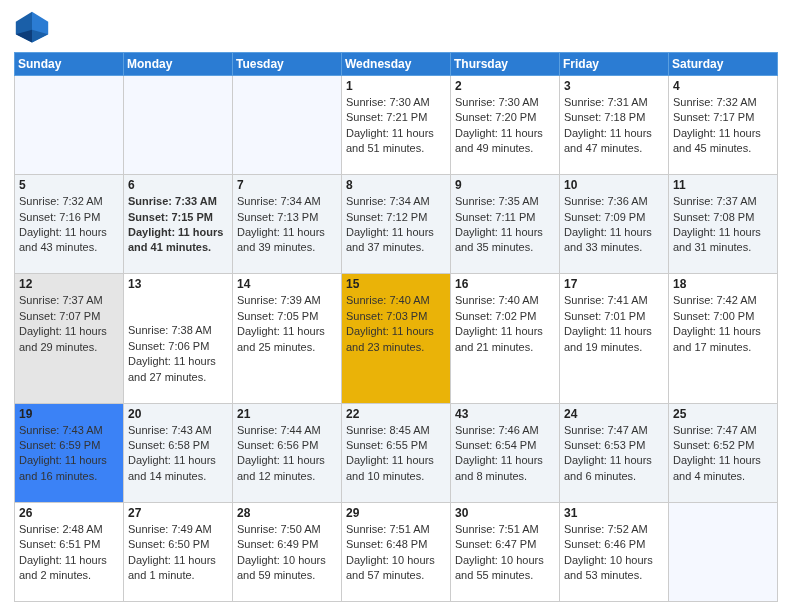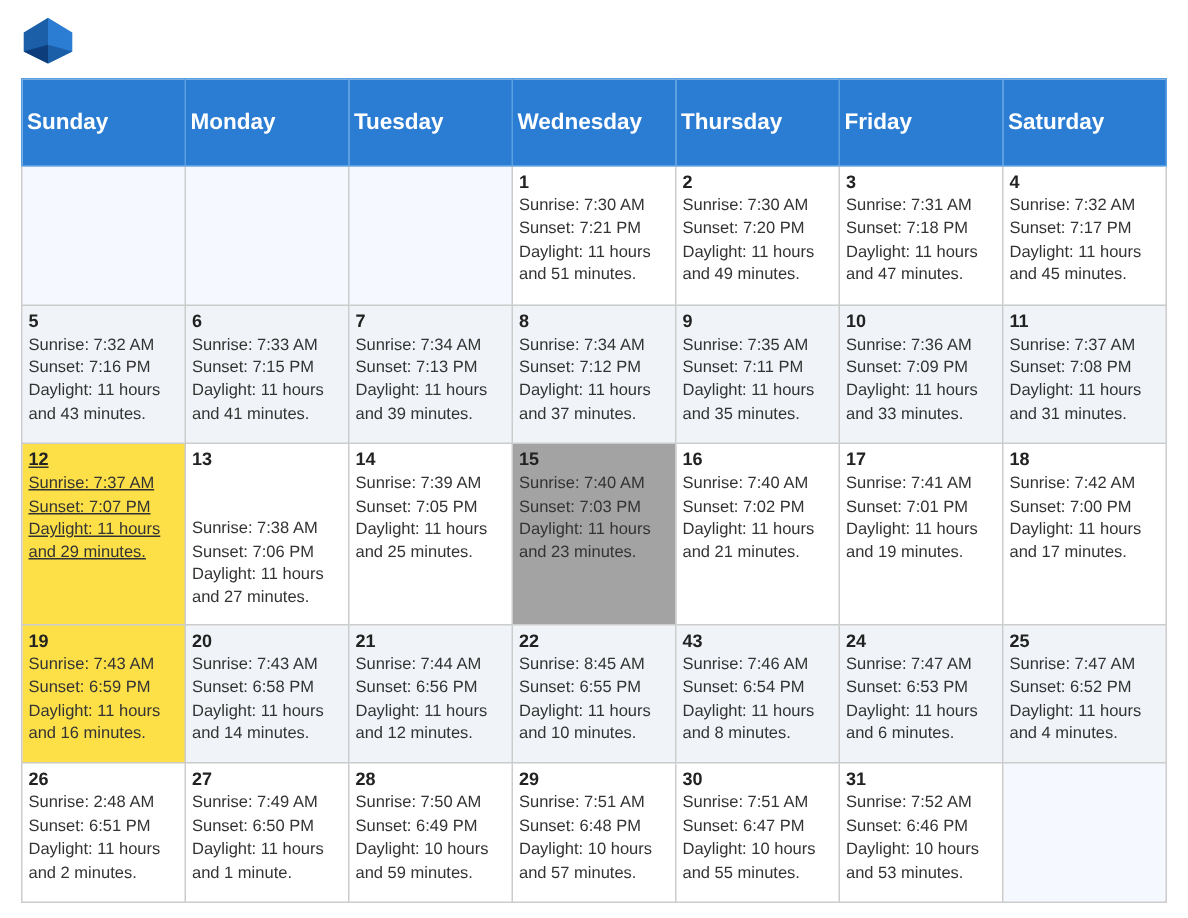--- a/index.html
+++ b/index.html
@@ -61,23 +61,23 @@
     }
     .calendar {
       flex: 1;
       border-collapse: collapse;
       width: 100%;
       table-layout: fixed;
     }
     .calendar th {
       background: #2b7cd3;
       color: #fff;
-      font-size: 15px;
+      font-size: 12px;
       font-weight: bold;
-      padding: 20px 3px;
+      padding: 4px 3px;
       text-align: left;
       border: 1px solid #5a9fe0;
     }
     .calendar td {
       border: 1px solid #ccc;
       vertical-align: top;
       padding: 3px 4px;
       font-size: 9.5px;
       color: #333;
       height: 88px;
@@ -176,21 +176,21 @@
         <tr class="week-row">
           <td style="background: rgb(240, 244, 248);">
             <div class="day-num">5</div>
             <div class="day-info" style="white-space: pre-line;">Sunrise: 7:32 AM
 Sunset: 7:16 PM
 Daylight: 11 hours
 and 43 minutes.</div>
           </td>
           <td style="background: rgb(240, 244, 248);">
             <div class="day-num">6</div>
-            <div class="day-info" style="white-space: pre-line;">Sunrise: 7:33 AM
+            <div class="day-info" style="white-space: pre-line; font-weight: bold;">Sunrise: 7:33 AM
 Sunset: 7:15 PM
 Daylight: 11 hours
 and 41 minutes.</div>
           </td>
           <td style="background: rgb(240, 244, 248);">
             <div class="day-num">7</div>
             <div class="day-info" style="white-space: pre-line;">Sunrise: 7:34 AM
 Sunset: 7:13 PM
 Daylight: 11 hours
 and 39 minutes.</div>
@@ -218,42 +218,42 @@
           </td>
           <td style="background: rgb(240, 244, 248);">
             <div class="day-num">11</div>
             <div class="day-info" style="white-space: pre-line;">Sunrise: 7:37 AM
 Sunset: 7:08 PM
 Daylight: 11 hours
 and 31 minutes.</div>
           </td>
         </tr>
         <tr class="week-row">
-          <td style="background: #fde047; text-decoration: underline;">
+          <td style="background: #e5e5e5;">
             <div class="day-num">12</div>
             <div class="day-info" style="white-space: pre-line;">Sunrise: 7:37 AM
 Sunset: 7:07 PM
 Daylight: 11 hours
 and 29 minutes.</div>
           </td>
           <td style="background: rgb(255, 255, 255);">
             <div class="day-num">13</div>
             <div class="day-info" style="white-space: pre-line; margin-top: 32px;">Sunrise: 7:38 AM
 Sunset: 7:06 PM
 Daylight: 11 hours
 and 27 minutes.</div>
           </td>
           <td style="background: rgb(255, 255, 255);">
             <div class="day-num">14</div>
             <div class="day-info" style="white-space: pre-line;">Sunrise: 7:39 AM
 Sunset: 7:05 PM
 Daylight: 11 hours
 and 25 minutes.</div>
           </td>
-          <td style="background: #a3a3a3;">
+          <td style="background: #eab308;">
             <div class="day-num">15</div>
             <div class="day-info" style="white-space: pre-line;">Sunrise: 7:40 AM
 Sunset: 7:03 PM
 Daylight: 11 hours
 and 23 minutes.</div>
           </td>
           <td style="background: rgb(255, 255, 255);">
             <div class="day-num">16</div>
             <div class="day-info" style="white-space: pre-line;">Sunrise: 7:40 AM
 Sunset: 7:02 PM
@@ -269,21 +269,21 @@
           </td>
           <td style="background: rgb(255, 255, 255);">
             <div class="day-num">18</div>
             <div class="day-info" style="white-space: pre-line;">Sunrise: 7:42 AM
 Sunset: 7:00 PM
 Daylight: 11 hours
 and 17 minutes.</div>
           </td>
         </tr>
         <tr class="week-row">
-          <td style="background: #fde047;">
+          <td style="background: #3b82f6;">
             <div class="day-num">19</div>
             <div class="day-info" style="white-space: pre-line;">Sunrise: 7:43 AM
 Sunset: 6:59 PM
 Daylight: 11 hours
 and 16 minutes.</div>
           </td>
           <td style="background: rgb(240, 244, 248);">
             <div class="day-num">20</div>
             <div class="day-info" style="white-space: pre-line;">Sunrise: 7:43 AM
 Sunset: 6:58 PM

